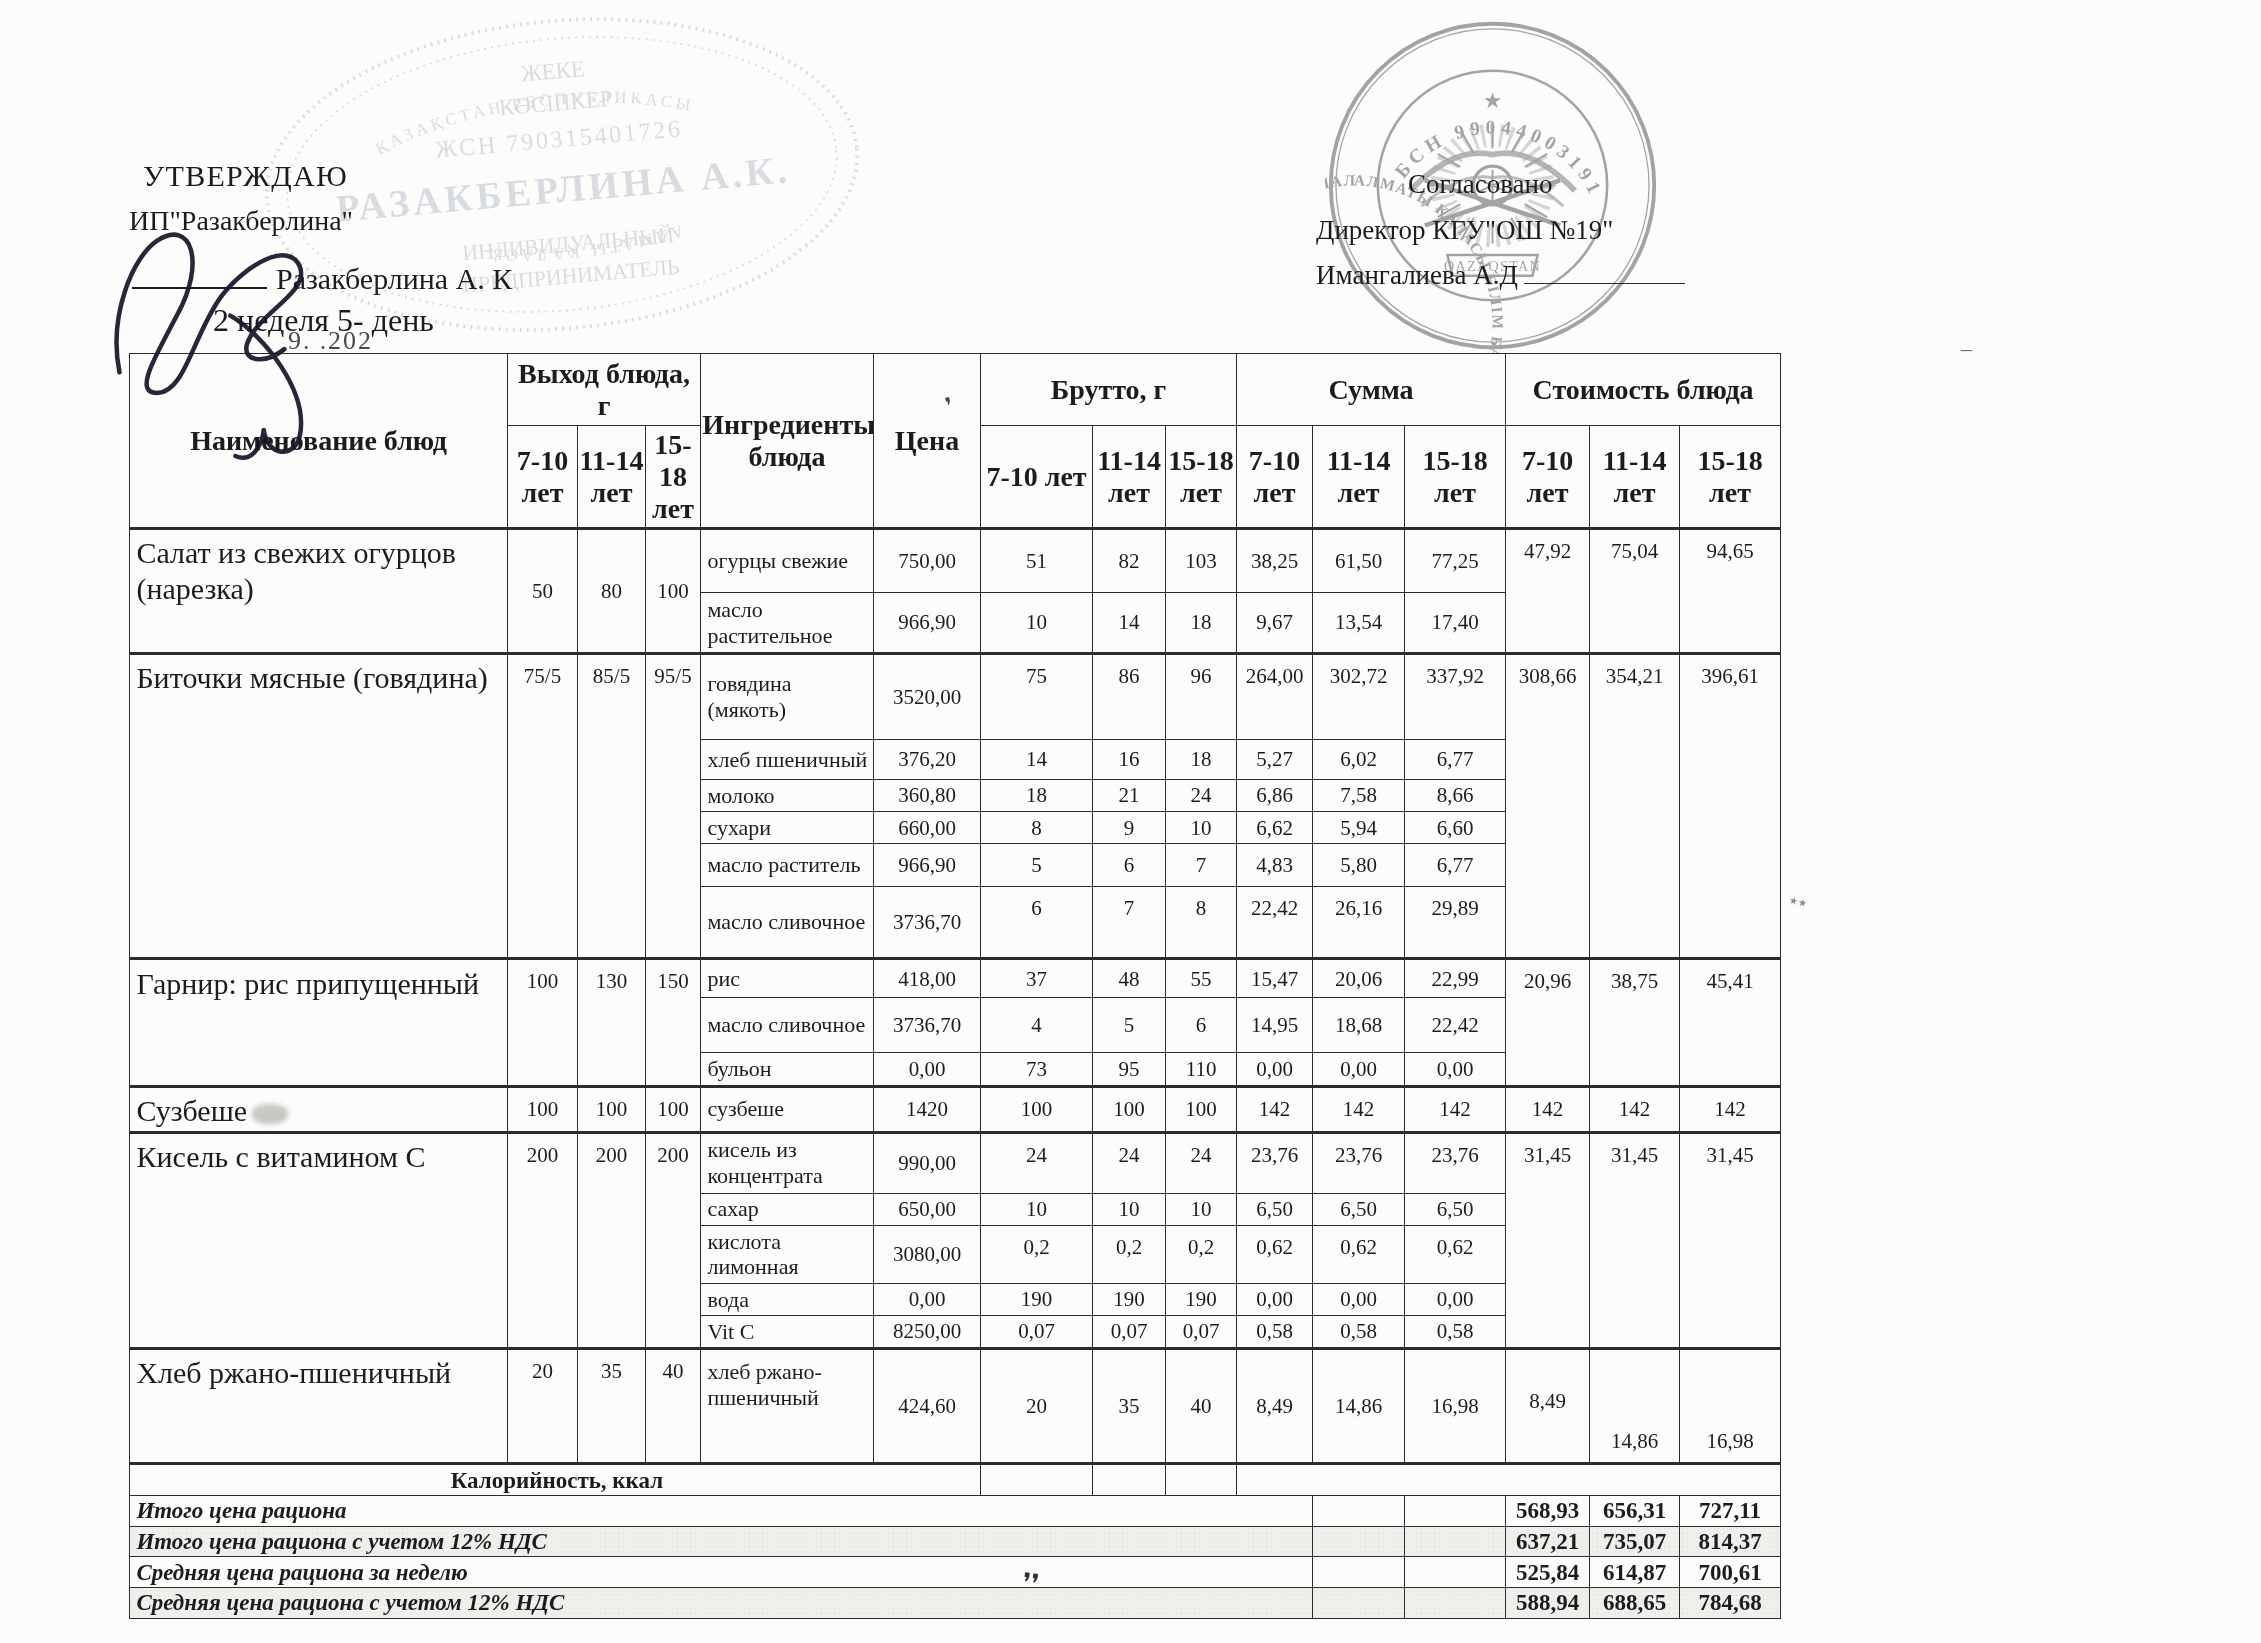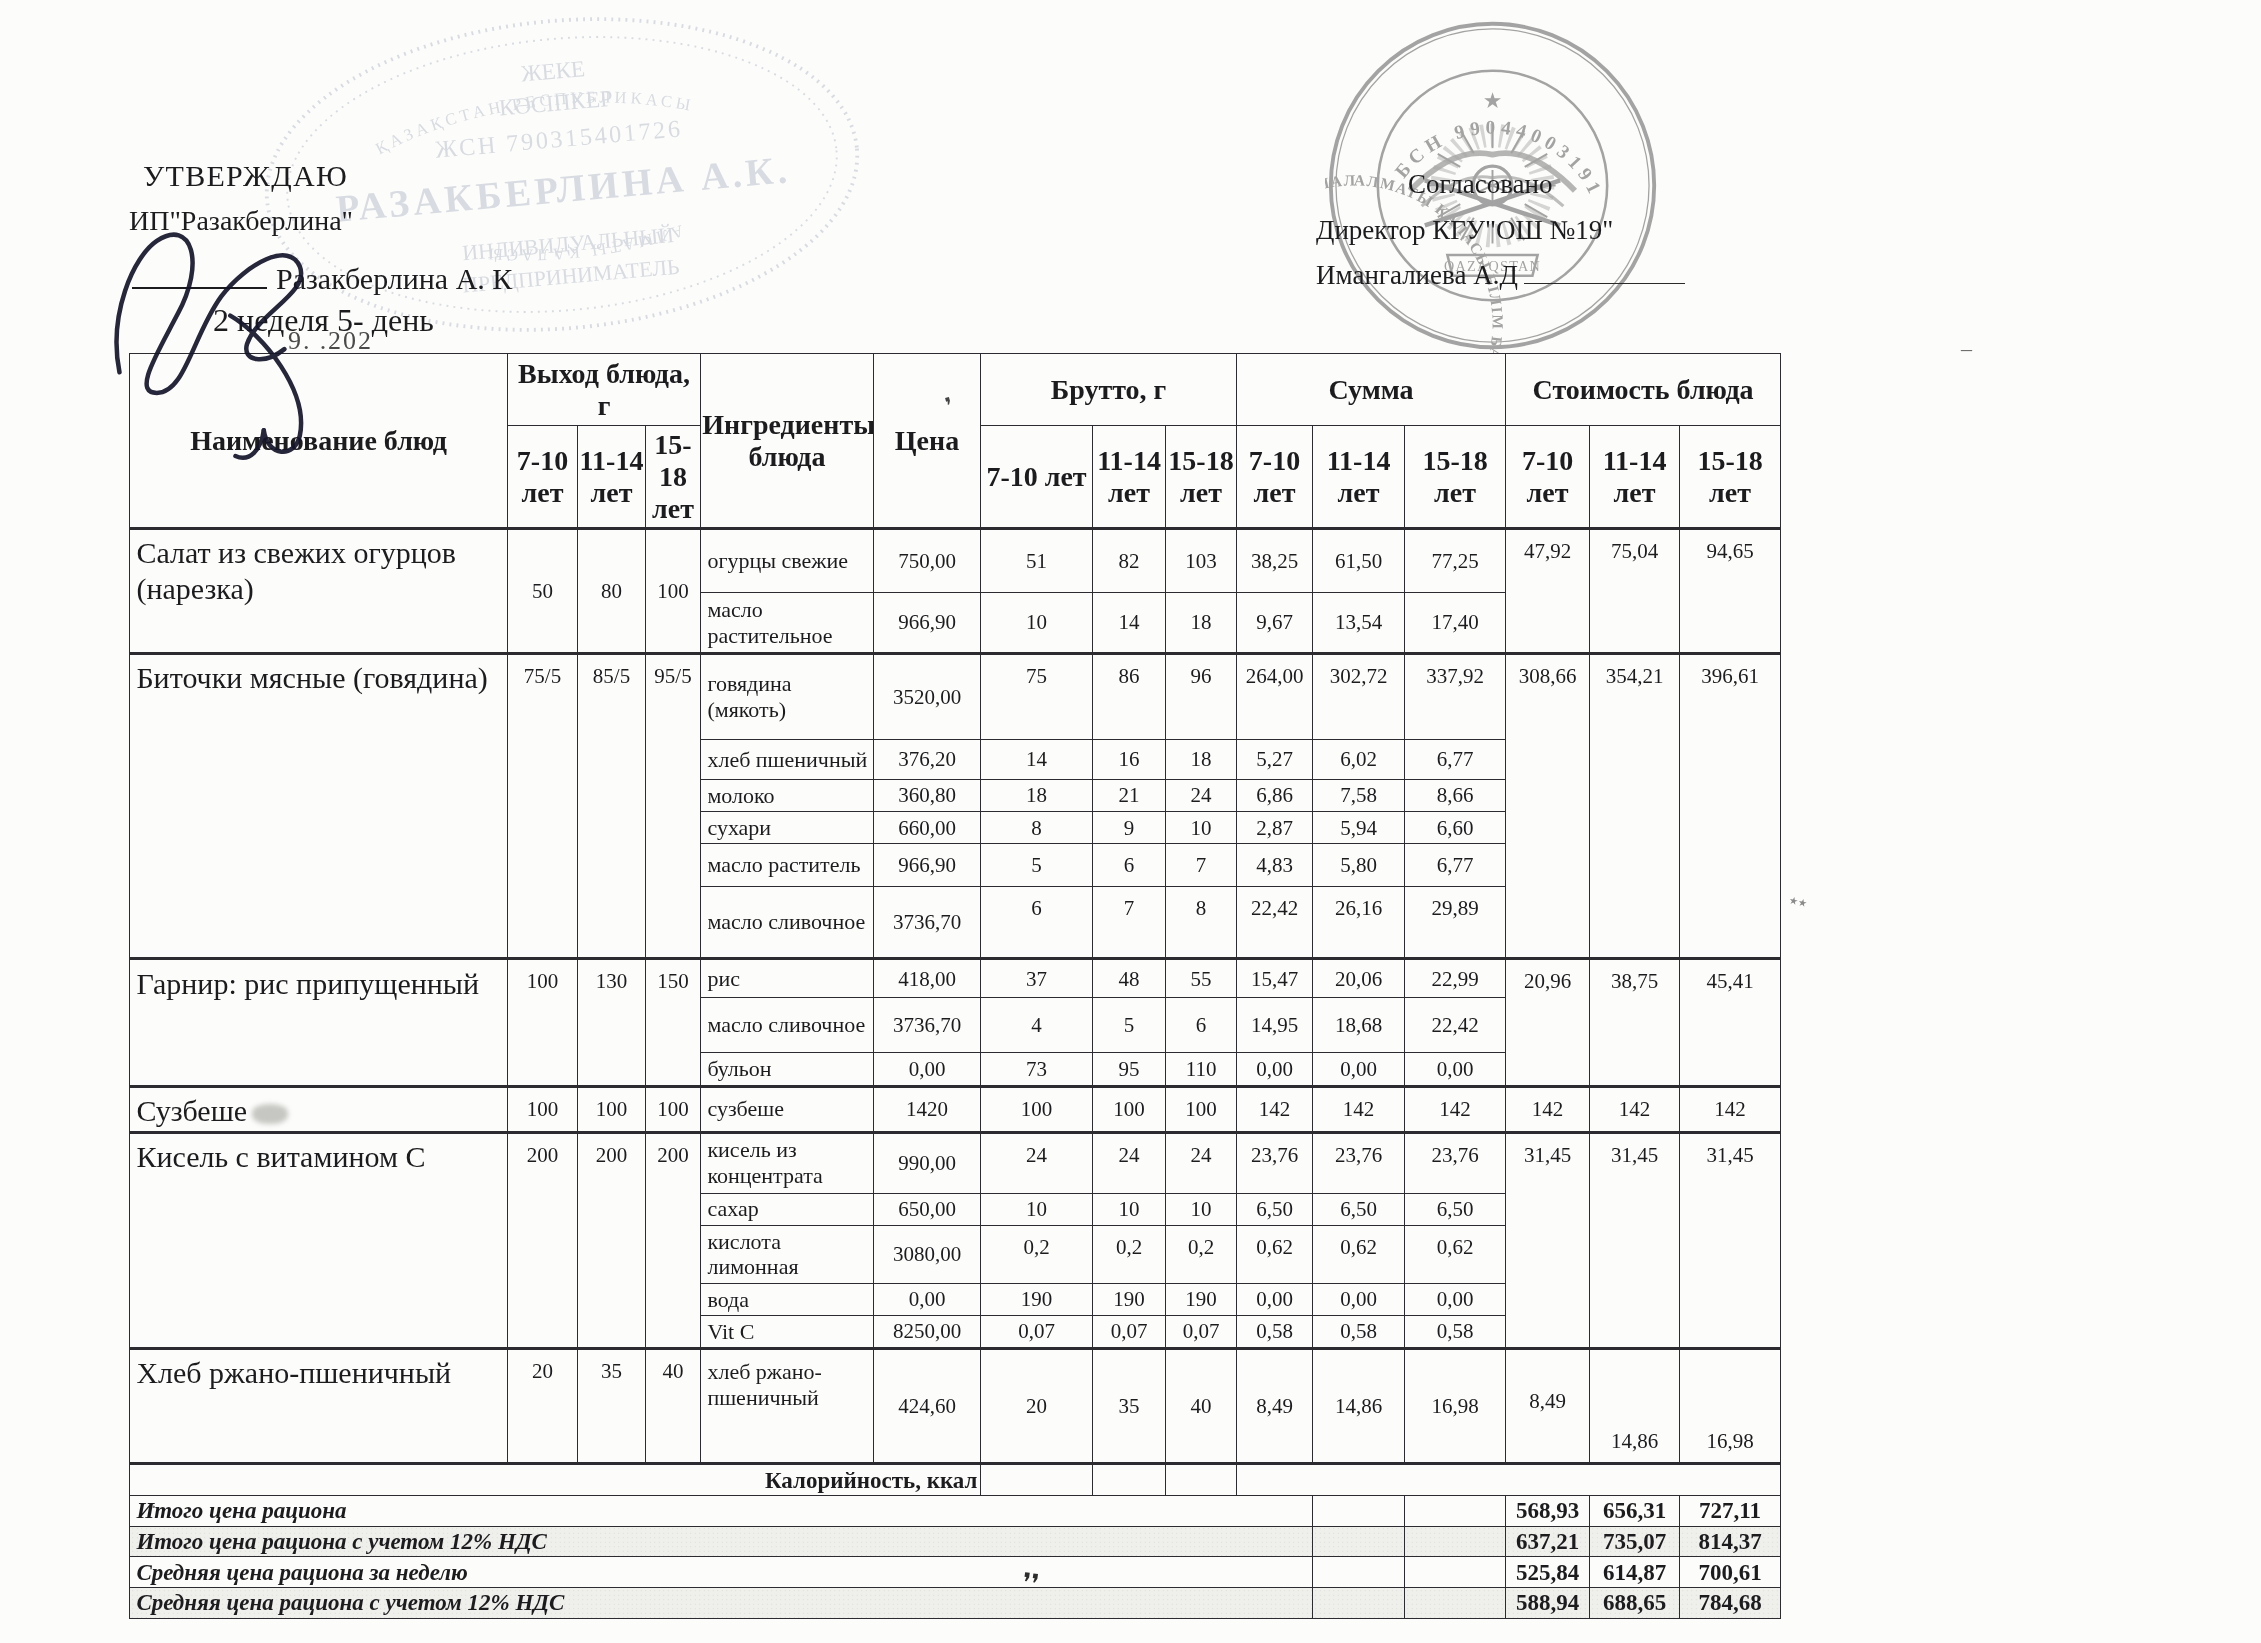--- a/index.html
+++ b/index.html
@@ -33,21 +33,21 @@
   table.menu{position:absolute;left:129px;top:353px;width:1650px;border-collapse:collapse;
              table-layout:fixed;z-index:2;background:transparent;}
   .menu th,.menu td{border:1.9px solid #2c2c30;overflow:hidden;}
   .menu th{font-weight:bold;font-size:28px;text-align:center;vertical-align:middle;padding:2.6px 1.3px;}
   .menu td{font-size:21px;text-align:center;vertical-align:middle;padding:1.3px 2.6px;line-height:1.18;}
   .menu td.name{text-align:left;vertical-align:top;font-size:30px;padding:5.2px 2.6px 2.6px 6.4px;}
   .menu td.ing{text-align:left;font-size:22px;padding:2.6px 2.6px 2.6px 6.4px;}
   .menu td.vt{vertical-align:top;padding-top:9px;}
   .menu td.vb{vertical-align:bottom;padding-bottom:9px;}
   .menu tr.dstart td{border-top-width:3.2px;}
-  .menu td.cal{font-weight:bold;text-align:right;font-size:23px;padding-left:6.4px;}
+  .menu td.cal{font-weight:bold;text-align:center;font-size:23px;padding-left:6.4px;}
   .menu tr.totals td.lbl{font-weight:bold;font-style:italic;text-align:left;font-size:23px;padding-left:6.4px;}
   .menu tr.totals td.val{font-weight:bold;font-size:23px;}
   .menu tr.shade td{background-color:#efefec;
       background-image:radial-gradient(#d9d9d2 0.8px,transparent 0.8px);background-size:4.5px 4.5px;text-align:center;}
   .smudge{display:inline-block;width:36px;height:19.3px;background:#9a9a96;border-radius:45%;
           opacity:.55;filter:blur(2.6px);vertical-align:middle;margin-left:5.2px;}
   .st{fill:none;stroke:#6e6e6e;}
   .stx{fill:#6e6e6e;font-family:"Liberation Serif","DejaVu Serif",serif;}
   .ov{fill:none;stroke:#8d99ad;}
   .ovx{fill:#8d99ad;font-family:"Liberation Serif","DejaVu Serif",serif;}
@@ -243,21 +243,21 @@
       <td>6,86</td>
       <td>7,58</td>
       <td>8,66</td>
     </tr>
     <tr style="height:29px">
       <td class="ing">сухари</td>
       <td>660,00</td>
       <td>8</td>
       <td>9</td>
       <td>10</td>
-      <td>2,87</td>
+      <td>6,62</td>
       <td>5,94</td>
       <td>6,60</td>
     </tr>
     <tr style="height:43px">
       <td class="ing">масло раститель</td>
       <td>966,90</td>
       <td>5</td>
       <td>6</td>
       <td>7</td>
       <td>4,83</td>

